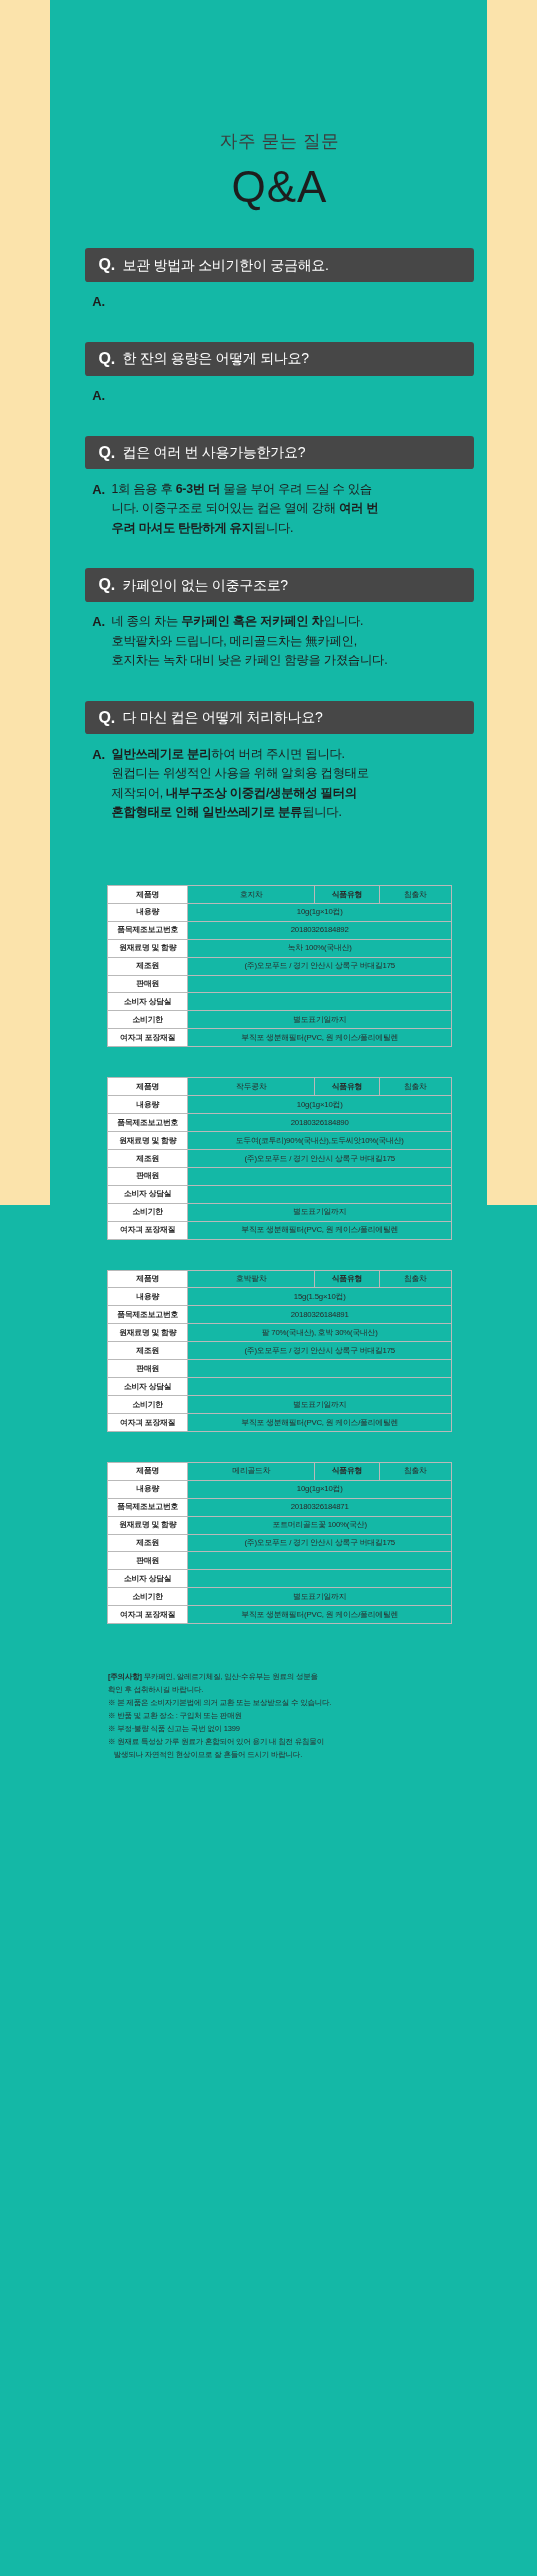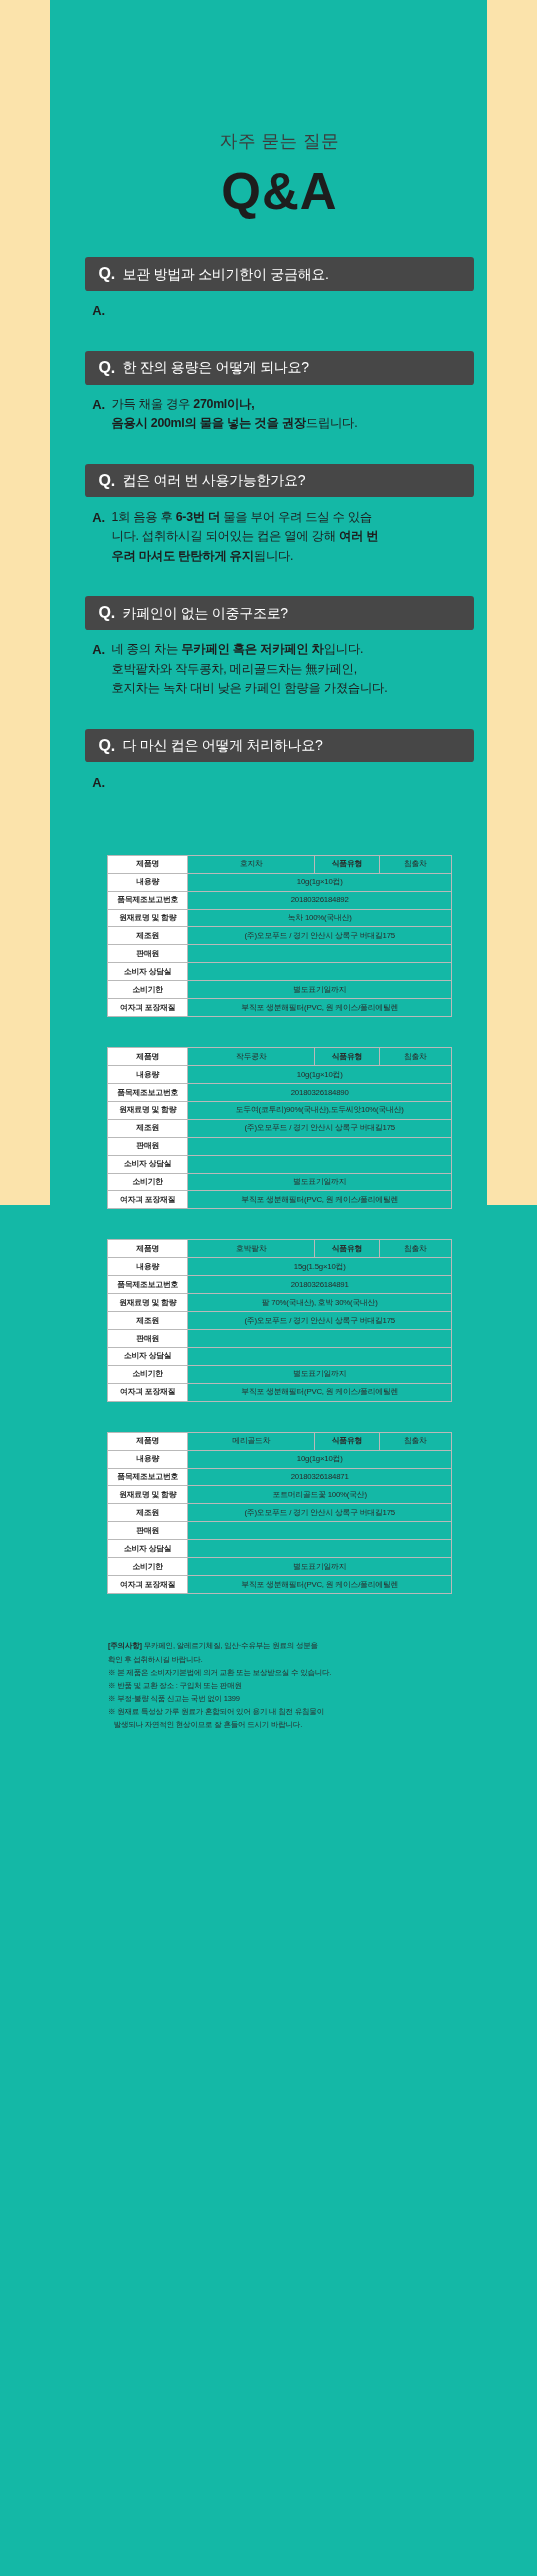--- a/index.html
+++ b/index.html
@@ -41,22 +41,22 @@
     text-align: center;
     padding-top: 129px;
   }
   .qa-header .sub {
     font-size: 17.6px;
     color: #3c3c3c;
     letter-spacing: 0.5px;
     font-weight: normal;
   }
   .qa-header .main {
-    font-size: 51px;
-    font-weight: bold;
+    font-size: 44px;
+    font-weight: normal;
     color: #1d1d1d;
     letter-spacing: 1px;
     margin-top: 9.3px;
   }
 
   
   .qa-list {
     margin-top: 36px;
     padding: 0 35px;
   }
@@ -170,61 +170,63 @@
             <span class="a-mark">A.</span>
           </div>
         </div>
         <div class="qa-item">
           <div class="q-bar">
             <span class="q-mark">Q.</span>
             <span class="q-text">한 잔의 용량은 어떻게 되나요?</span>
           </div>
           <div class="a-wrap">
             <span class="a-mark">A.</span>
-            <div class="a-body">
-              <div><span class="n">가득 채울 경우 </span><span class="b">270ml이나,</span></div>
-              <div><span class="b">음용시 200ml의 물을 넣는 것을 권장</span><span class="n">드립니다.</span></div>
-            </div>
           </div>
         </div>
         <div class="qa-item">
           <div class="q-bar">
             <span class="q-mark">Q.</span>
             <span class="q-text">컵은 여러 번 사용가능한가요?</span>
           </div>
           <div class="a-wrap">
             <span class="a-mark">A.</span>
             <div class="a-body">
               <div><span class="n">1회 음용 후 </span><span class="b">6-3번 더</span><span class="n"> 물을 부어 우려 드실 수 있습</span></div>
-              <div><span class="n">니다. 섭취하시길 되어있는 컵은 열에 강해 </span><span class="b">여러 번</span></div>
+              <div><span class="n">니다. 이중구조로 되어있는 컵은 열에 강해 </span><span class="b">여러 번</span></div>
               <div><span class="b">우려 마셔도 탄탄하게 유지</span><span class="n">됩니다.</span></div>
             </div>
           </div>
         </div>
         <div class="qa-item">
           <div class="q-bar">
             <span class="q-mark">Q.</span>
             <span class="q-text">카페인이 없는 이중구조로?</span>
           </div>
           <div class="a-wrap">
             <span class="a-mark">A.</span>
             <div class="a-body">
               <div><span class="n">네 종의 차는 </span><span class="b">무카페인 혹은 저카페인 차</span><span class="n">입니다.</span></div>
-              <div><span class="n">호박팥차와 작두콩차, 메리골드차는 無카페인,</span></div>
+              <div><span class="n">호박팥차와 드립니다, 메리골드차는 無카페인,</span></div>
               <div><span class="n">호지차는 녹차 대비 낮은 카페인 함량을 가졌습니다.</span></div>
             </div>
           </div>
         </div>
         <div class="qa-item">
           <div class="q-bar">
             <span class="q-mark">Q.</span>
             <span class="q-text">다 마신 컵은 어떻게 처리하나요?</span>
           </div>
           <div class="a-wrap">
             <span class="a-mark">A.</span>
+            <div class="a-body">
+              <div><span class="b">일반쓰레기로 분리</span><span class="n">하여 버려 주시면 됩니다.</span></div>
+              <div><span class="n">원컵디는 위생적인 사용을 위해 알회용 컵형태로</span></div>
+              <div><span class="n">제작되어, </span><span class="b">내부구조상 이중컵/생분해성 필터의</span></div>
+              <div><span class="b">혼합형태로 인해 일반쓰레기로 분류</span><span class="n">됩니다.</span></div>
+            </div>
           </div>
         </div>
       </div>
 
     <div class="tables">
         <table class="spec">
           <tbody>
             <tr>
               <td class="lbl">제품명</td>
               <td>호지차</td>
@@ -388,21 +390,21 @@
             <tr>
               <td class="lbl">여자긔 포장재질</td>
               <td colspan="3">부직포 생분해필터(PVC, 원 케이스/폴리에틸렌</td>
             </tr>
           </tbody>
         </table>
       </div>
 
     <div class="notice">
         <p><span class="title">[주의사항]</span><span> 무카페인, 알레르기체질, 임산·수유부는 원료의 성분을</span></p>
-        <p style="white-space: pre; font-family: Liberation Serif, serif;">확인 후 섭취하시길 바랍니다.</p>
+        <p style="white-space: pre;">확인 후 섭취하시길 바랍니다.</p>
         <p style="white-space: pre;">※ 본 제품은 소비자기본법에 의거 교환 또는 보상받으실 수 있습니다.</p>
         <p style="white-space: pre;">※ 반품 및 교환 장소 : 구입처 또는 판매원</p>
         <p style="white-space: pre;">※ 부정·불량 식품 신고는 국번 없이 1399</p>
         <p style="white-space: pre;">※ 원재료 특성상 가루 원료가 혼합되어 있어 용기 내 침전 유침물이</p>
         <p style="white-space: pre;">   발생되나 자연적인 현상이므로 잘 흔들어 드시기 바랍니다.</p>
       </div>
 
   </div>
 </div>
 

